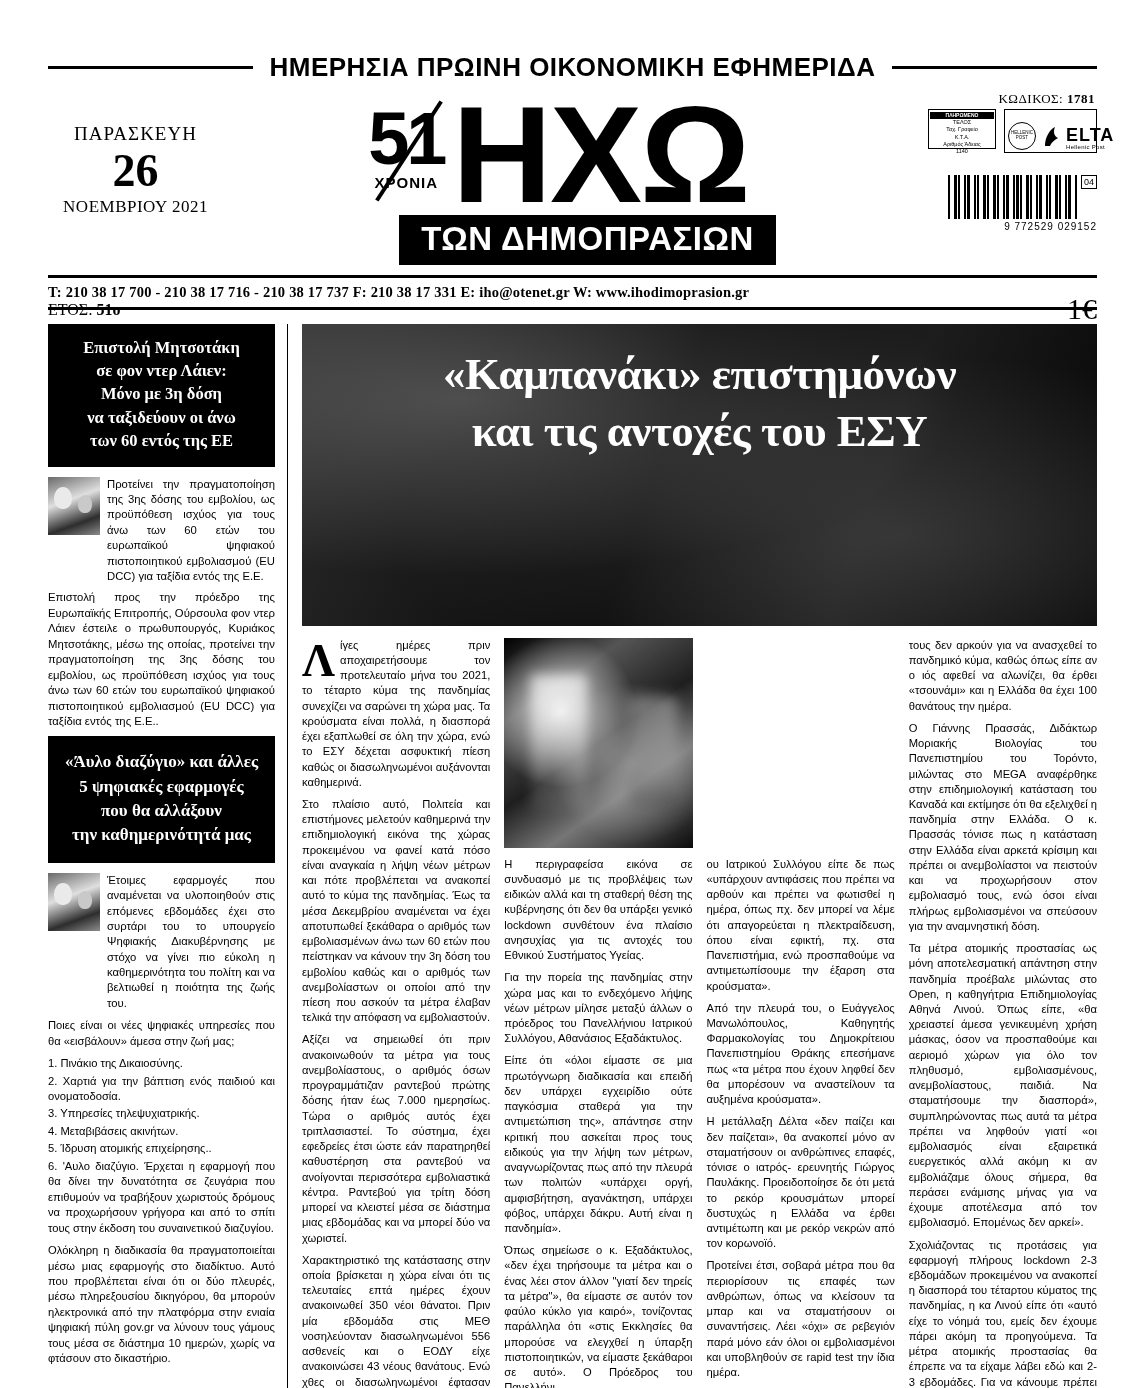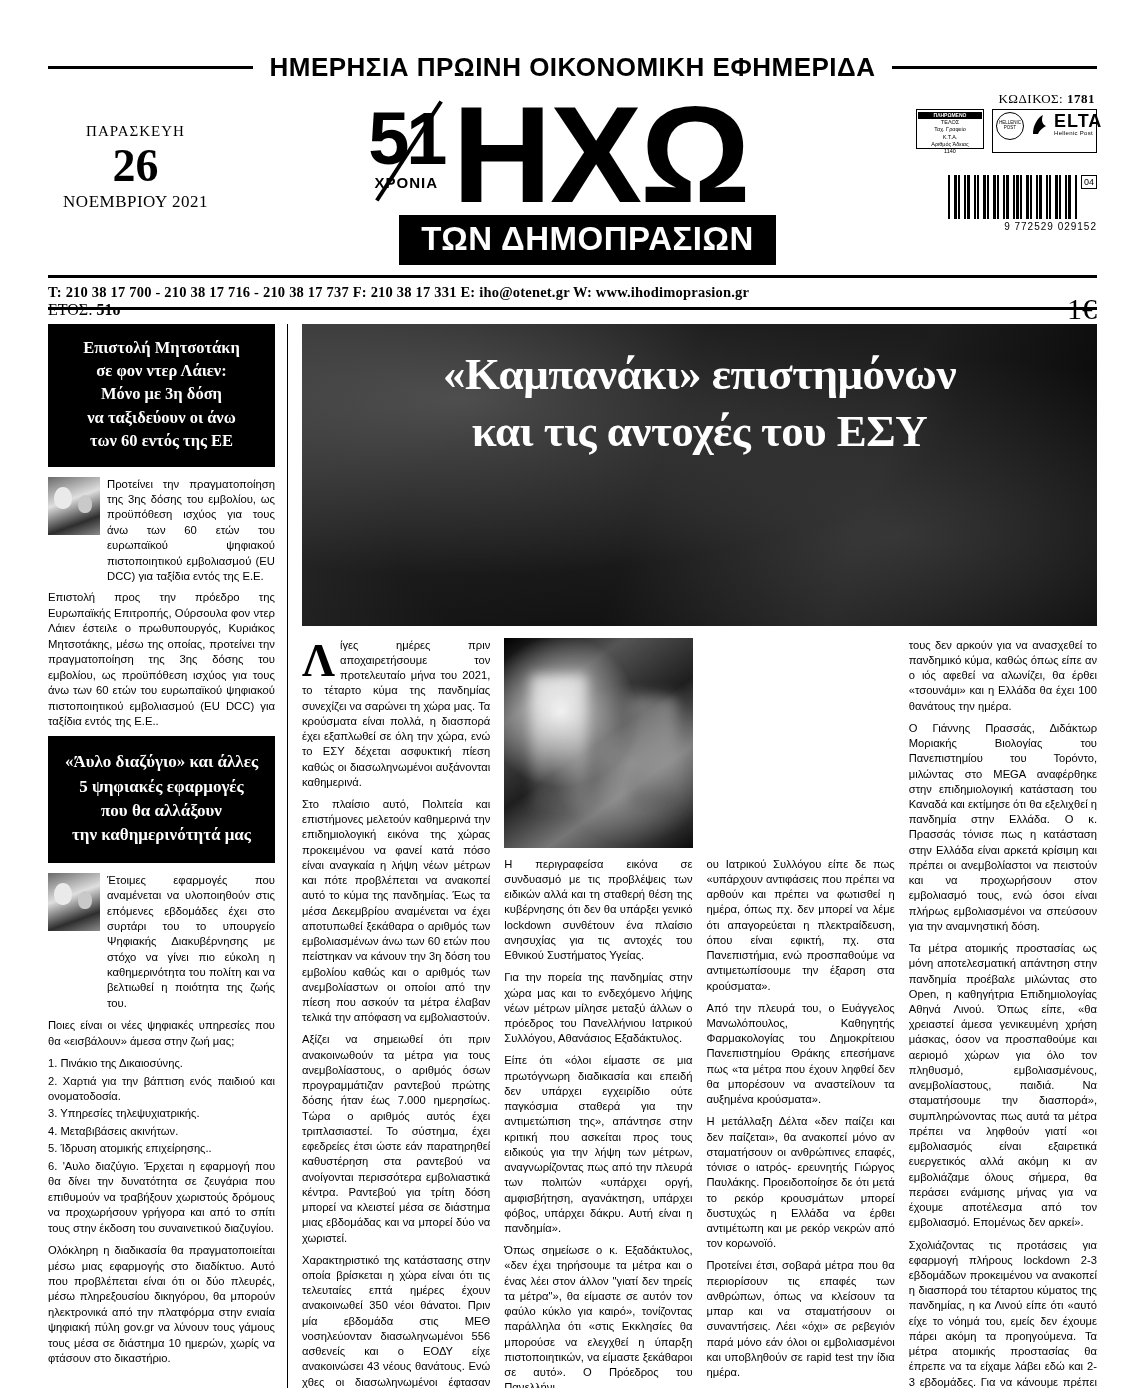--- a/index.html
+++ b/index.html
@@ -63,21 +63,21 @@
   }
 
   .date-col {
     width: 175px;
     flex: 0 0 175px;
     text-align: center;
     font-family: "Liberation Serif", serif;
     padding-top: 22px;
   }
   .date-col .dow {
-    font-size: 15px;
+    font-size: 19px;
     letter-spacing: 1px;
   }
   .date-col .daynum {
     font-size: 46px;
     font-weight: bold;
     line-height: 1.05;
     margin-top: 2px;
   }
   .date-col .monthyear {
     font-size: 17px;
@@ -165,24 +165,24 @@
     font-size: 5.5px;
     line-height: 1.35;
     text-align: center;
     padding: 2px 1px;
     box-sizing: border-box;
     font-family: "Liberation Sans", sans-serif;
   }
   .stamp-box .t1 { background: #000; color: #fff; font-weight: bold; font-size: 5px; }
   .elta-box {
     border: 1px solid #000;
-    width: 105px;
+    width: 93px;
     height: 44px;
     display: flex;
-    align-items: flex-start;
+    align-items: flex-end;
     box-sizing: border-box;
     padding: 2px 3px;
     gap: 3px;
   }
   .elta-circle {
     width: 26px; height: 26px;
     border: 1px solid #000;
     border-radius: 50%;
     font-size: 4.5px;
     display: flex; align-items: center; justify-content: center;

